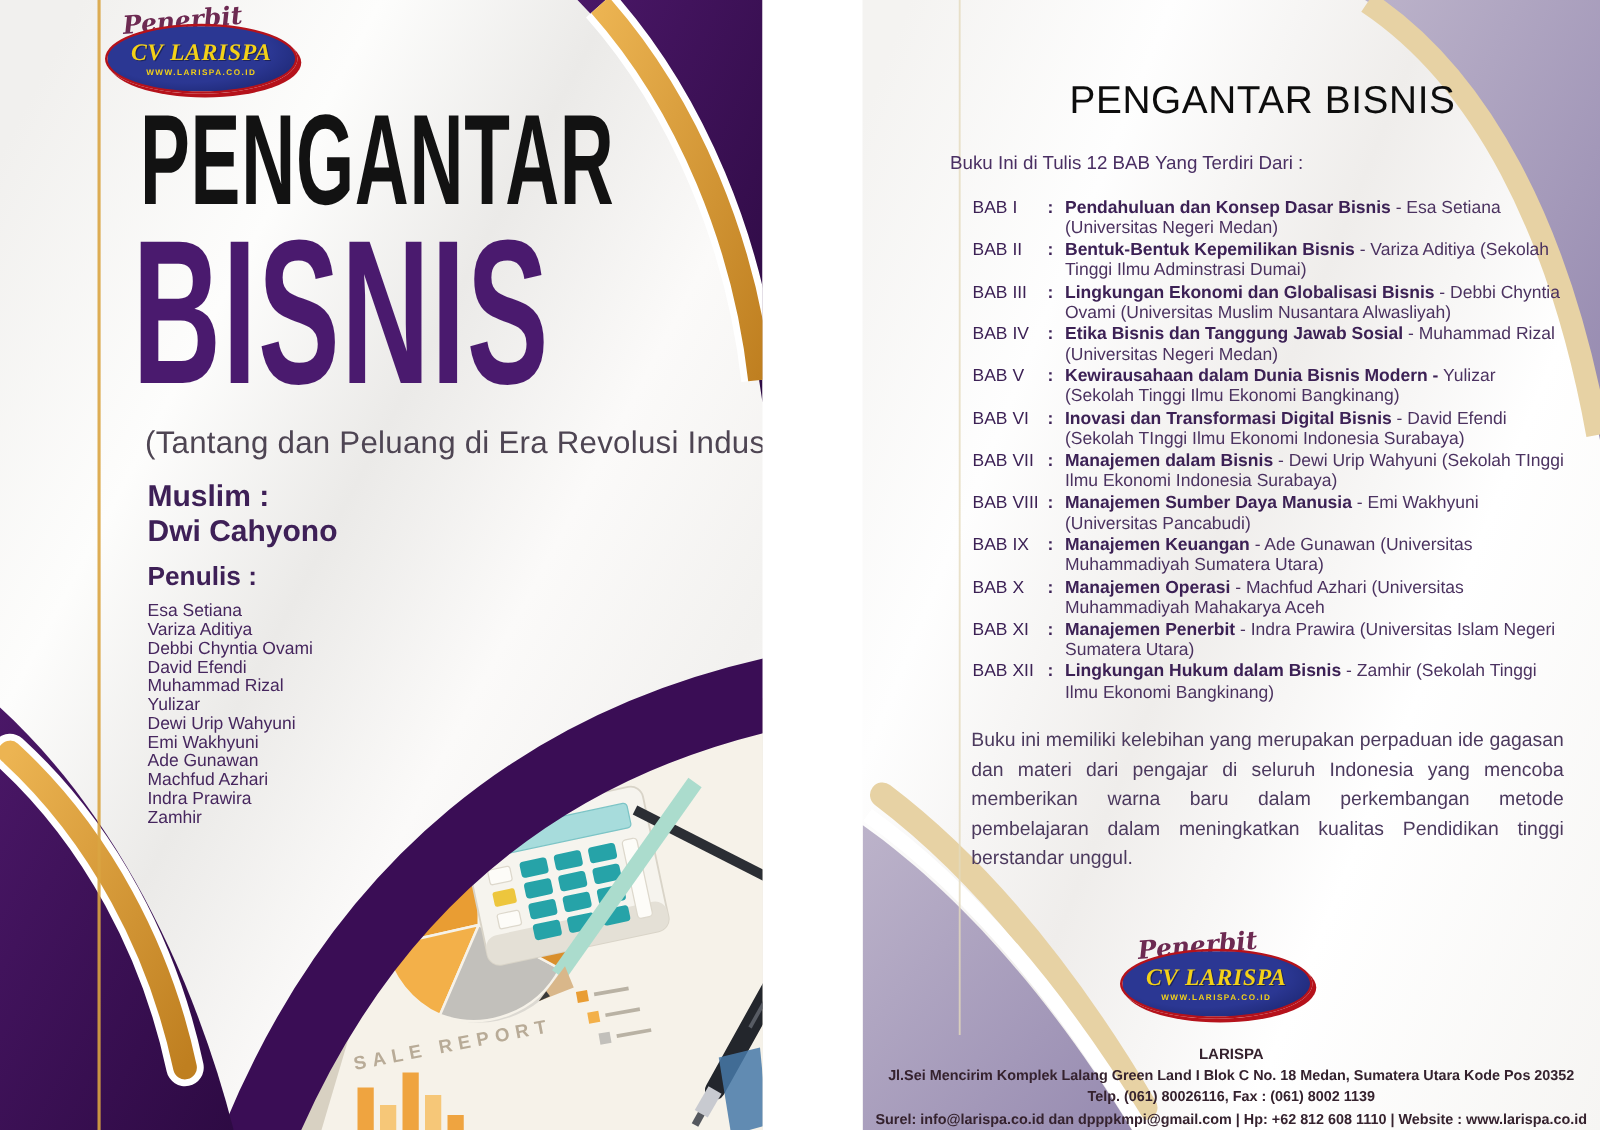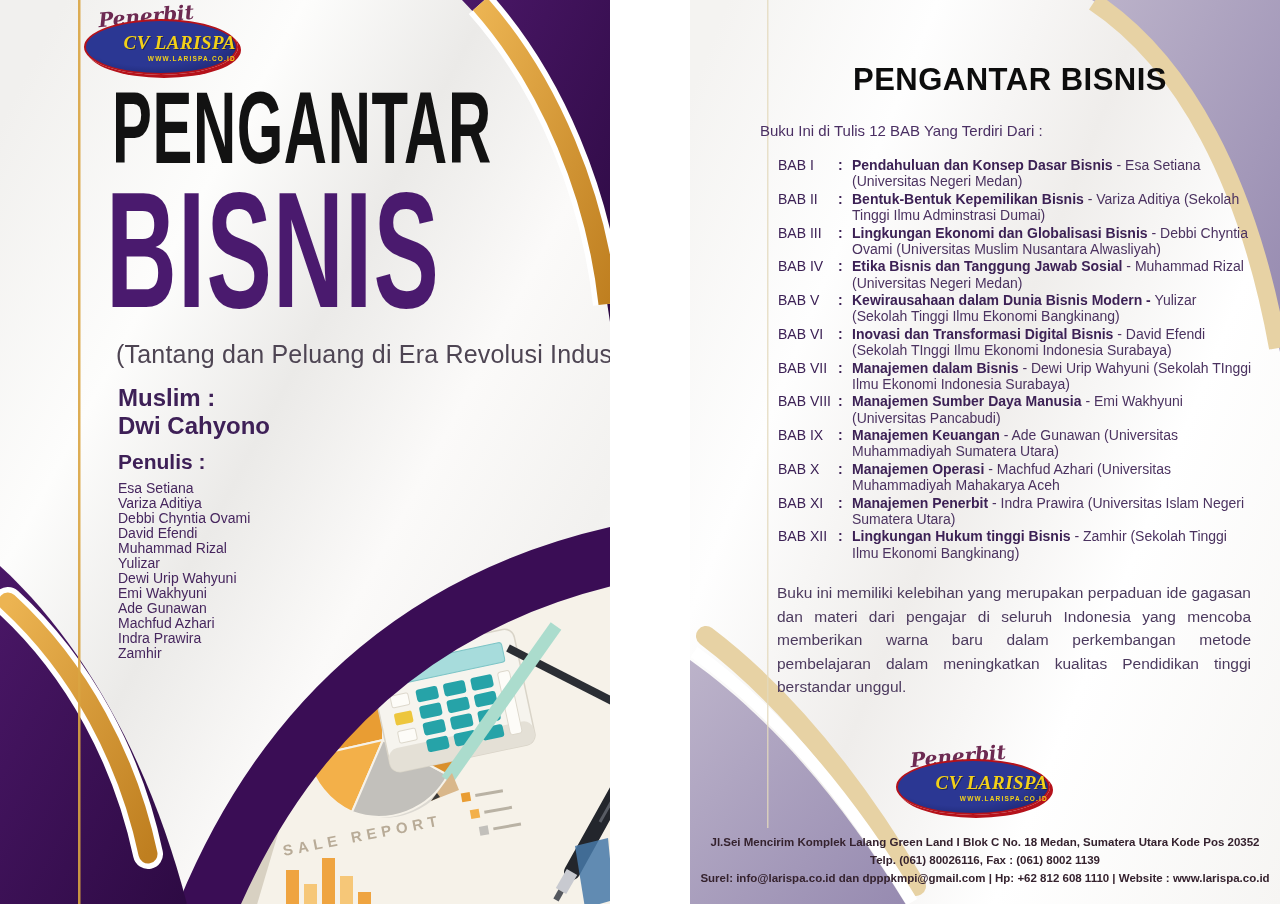--- a/index.html
+++ b/index.html
@@ -12,21 +12,21 @@
     background:linear-gradient(112deg,#f4f3f1 4%,#fefefe 26%,#efedeb 48%,#ffffff 70%,#f6f5f3 100%);}
   .deco{position:absolute;left:0;top:0;pointer-events:none;}
 
   
   .logo{position:absolute;width:156px;z-index:5;}
   .logo-script{font-family:"DejaVu Serif",serif;font-style:italic;font-weight:700;font-size:20px;
     color:#6d2a52;margin-left:14px;margin-bottom:-7px;transform:rotate(-5deg);}
   .logo-ellipse{position:relative;width:150px;height:52px;border-radius:50%;
     background:radial-gradient(ellipse at 42% 38%,#2b3793 55%,#161f63 100%);
     border:2px solid #b5121b;box-shadow:3px 3px 0 0 #b5121b;
-    display:flex;flex-direction:column;align-items:flex-end;justify-content:center;}
+    display:flex;flex-direction:column;align-items:center;justify-content:center;}
   .logo-name{color:#f3d118;font-family:"Liberation Serif",serif;font-weight:700;font-style:italic;
     font-size:19px;letter-spacing:.5px;white-space:nowrap;text-shadow:1px 1px 0 rgba(0,0,0,.35);}
   .logo-site{color:#f3d118;font-size:6.5px;font-weight:700;letter-spacing:1.2px;margin-top:1px;}
   .logo-front{left:84px;top:2px;}
   .logo-back{left:206px;top:742px;}
 
   
   .title1{position:absolute;left:112px;top:76px;margin:0;font-size:98px;font-weight:800;
     color:#121212;letter-spacing:1px;line-height:1;transform:scale(.61,1.05);transform-origin:left top;
     white-space:nowrap;}
@@ -36,21 +36,21 @@
   .subtitle{position:absolute;left:116px;top:340px;margin:0;font-size:25px;color:#4e4553;
     letter-spacing:.2px;white-space:nowrap;}
   .editor-block{position:absolute;left:118px;top:384px;font-size:24px;font-weight:700;
     color:#3e2057;line-height:1.17;}
   .authors-block{position:absolute;left:118px;top:450px;color:#46265e;}
   .authors-label{font-size:21px;font-weight:700;color:#3e2057;margin-bottom:7px;}
   .author{font-size:14px;line-height:1.07;}
 
   
   .back-heading{position:absolute;left:120px;top:62px;width:400px;margin:0;text-align:center;
-    font-size:31px;font-weight:700;letter-spacing:.5px;color:#0d0d0d;}
+    font-size:31px;font-weight:400;letter-spacing:.5px;color:#0d0d0d;}
   .intro{position:absolute;left:70px;top:122px;margin:0;font-size:15px;color:#4a2f63;text-align:right;}
   .chapters{position:absolute;left:88px;top:157px;width:474px;font-size:14px;line-height:1.17;
     color:#4b3260;}
   .ch-row{display:flex;margin-bottom:1px;}
   .ch-label{width:60px;flex:0 0 60px;font-weight:400;color:#3c2155;}
   .ch-colon{width:14px;flex:0 0 14px;font-weight:700;color:#3c2155;}
   .ch-body{flex:1;}
   .ch-body b{font-weight:700;color:#3c2155;}
   .blurb{position:absolute;left:70px;top:564px;width:474px;margin:17px;font-size:15.5px;
     line-height:1.52;color:#4c3a5e;text-align:justify;}
@@ -304,33 +304,34 @@
 
   <div class="ch-row">
     <span class="ch-label">BAB XI</span>
     <span class="ch-colon">:</span>
     <span class="ch-body"><b>Manajemen Penerbit</b><span> - Indra Prawira (Universitas Islam Negeri Sumatera Utara)</span></span>
   </div>
 
   <div class="ch-row">
     <span class="ch-label">BAB XII</span>
     <span class="ch-colon">:</span>
-    <span class="ch-body"><b>Lingkungan Hukum tinggi Bisnis</b><span> - Zamhir (Sekolah Tinggi Ilmu Ekonomi Bangkinang)</span></span>
+    <span class="ch-body"><b>Lingkungan Hukum dalam Bisnis</b><span> - Zamhir (Sekolah Tinggi Ilmu Ekonomi Bangkinang)</span></span>
   </div>
 </div>
 
     <p class="blurb">Buku ini memiliki kelebihan yang merupakan perpaduan ide gagasan dan materi dari pengajar di seluruh Indonesia yang mencoba memberikan warna baru dalam perkembangan metode pembelajaran dalam meningkatkan kualitas Pendidikan tinggi berstandar unggul.</p>
 
     <div class="logo logo-back">
       <div class="logo-script">Penerbit</div>
       <div class="logo-ellipse">
         <div class="logo-name">CV LARISPA</div>
         <div class="logo-site">WWW.LARISPA.CO.ID</div>
       </div>
     </div>
 
     <footer class="imprint">
+      <div class="i-name">LARISPA</div>
       <div>Jl.Sei Mencirim Komplek Lalang Green Land I Blok C No. 18 Medan, Sumatera Utara Kode Pos 20352</div>
       <div>Telp. (061) 80026116, Fax : (061) 8002 1139</div>
       <div>Surel: info@larispa.co.id dan dpppkmpi@gmail.com  |  Hp: +62 812 608 1110  |  Website : www.larispa.co.id</div>
     </footer>
   </section>
 </div>
 
 </body></html>

